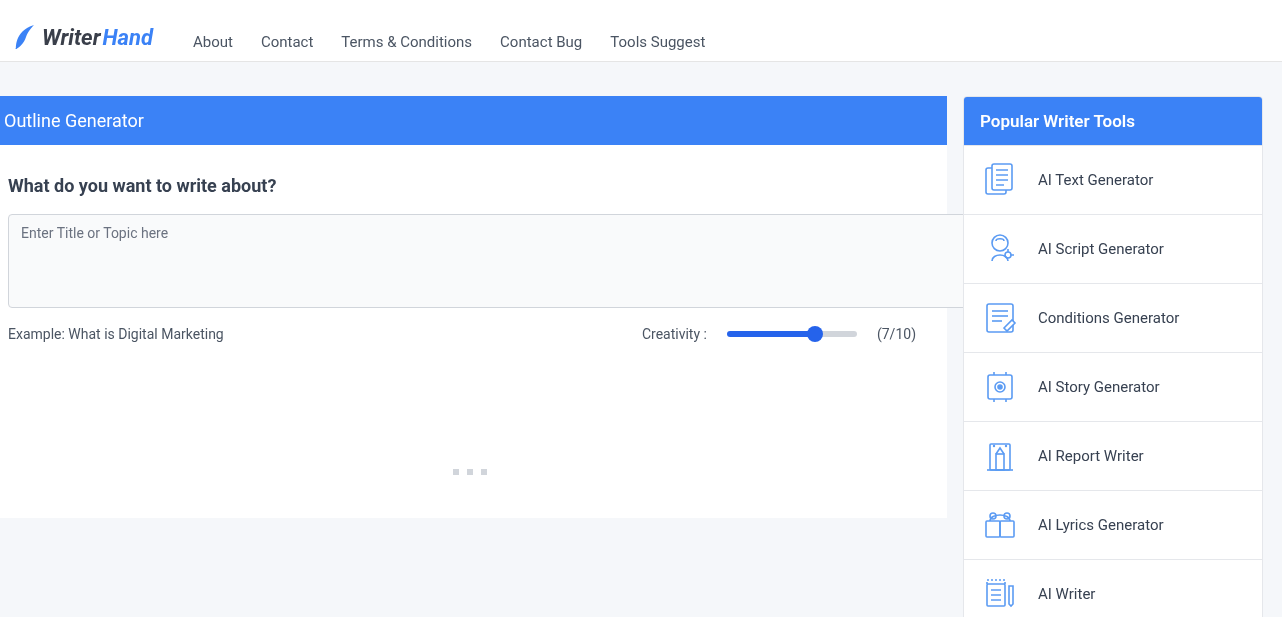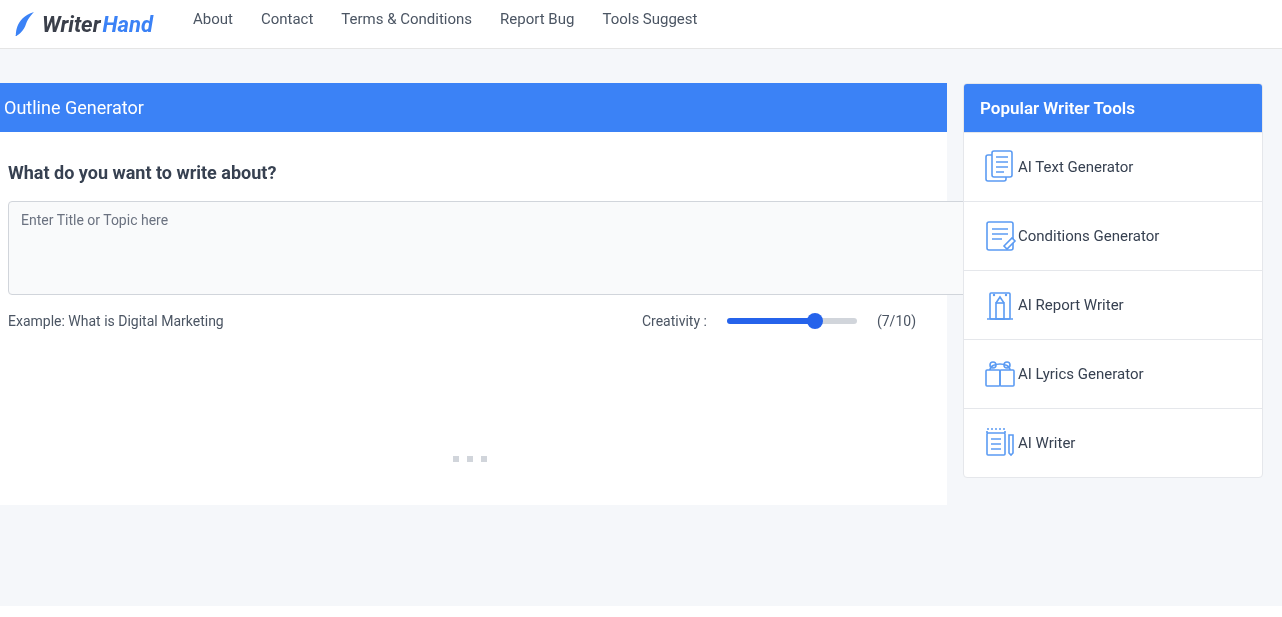--- a/index.html
+++ b/index.html
@@ -5,24 +5,25 @@
   * { box-sizing: border-box; margin: 0; padding: 0; }
   body {
     font-family: -apple-system, BlinkMacSystemFont, "Segoe UI", Roboto, Helvetica, Arial, sans-serif;
     background: #fff;
     color: #333;
     width: 1282px;
   }
   
   .header {
     display: flex;
-    align-items: flex-start;
+    align-items: flex-end;
     padding: 10px 12px;
     border-bottom: 1px solid #e5e5e5;
     background: #fff;
+    margin-top: 13px;
   }
   .logo {
     display: flex;
     align-items: center;
     font-weight: 700;
     font-style: italic;
     font-size: 22px;
     margin-right: 20px;
     cursor: pointer;
   }
@@ -167,20 +168,21 @@
     font-size: 17px;
     font-weight: 600;
     padding: 14px 16px;
   }
   .tool-item {
     display: flex;
     align-items: center;
     padding: 16px 18px;
     border-top: 1px solid #e5e7eb;
     cursor: pointer;
+    gap: 20px;
   }
   .tool-item:first-of-type { border-top: none; }
   .tool-icon {
     width: 36px; height: 36px;
     flex-shrink: 0;
     display: flex;
     align-items: center;
     justify-content: center;
   }
   .tool-label {
@@ -200,21 +202,21 @@
         <path d="M4 26 L10 12" stroke="#3b82f6" stroke-width="1"></path>
       </svg>
     </span>
     <span class="logo-text1">Writer</span>
     <span class="logo-text2">Hand</span>
   </div>
   <nav class="nav">
     <a>About</a>
     <a>Contact</a>
     <a>Terms &amp; Conditions</a>
-    <a>Report Bug</a>
+    <a>Contact Bug</a>
     <a>Tools Suggest</a>
   </nav>
 </div>
 
 <div class="page">
   <div class="content-row">
 
     <div class="main-col">
       <div class="title-bar">Outline Generator</div>
 
@@ -247,34 +249,57 @@
               <rect x="10" y="2" width="20" height="26" rx="2" fill="#fff"></rect>
               <line x1="14" y1="8" x2="26" y2="8"></line>
               <line x1="14" y1="13" x2="26" y2="13"></line>
               <line x1="14" y1="18" x2="26" y2="18"></line>
               <line x1="14" y1="23" x2="22" y2="23"></line>
             </svg>
           </span>
           <span class="tool-label">AI Text Generator</span>
         </div>
 
+        <div class="tool-item">
+          <span class="tool-icon">
+            <svg viewBox="0 0 36 36" width="36" height="36" fill="none" stroke="#5b9bf3" stroke-width="1.6">
+              <circle cx="18" cy="12" r="8"></circle>
+              <path d="M14 10 C14 7 22 7 22 10"></path>
+              <path d="M10 30 C10 22 26 22 26 30"></path>
+              <circle cx="26" cy="24" r="3"></circle>
+              <path d="M26 21 L26 18 M29 24 L32 24"></path>
+            </svg>
+          </span>
+          <span class="tool-label">AI Script Generator</span>
+        </div>
 
         <div class="tool-item">
           <span class="tool-icon">
             <svg viewBox="0 0 36 36" width="36" height="36" fill="none" stroke="#5b9bf3" stroke-width="1.6">
               <rect x="5" y="4" width="26" height="28" rx="2"></rect>
               <line x1="10" y1="11" x2="26" y2="11"></line>
               <line x1="10" y1="16" x2="26" y2="16"></line>
               <line x1="10" y1="21" x2="20" y2="21"></line>
               <path d="M22 28 L30 20 L33 23 L25 31 Z" fill="#fff"></path>
             </svg>
           </span>
           <span class="tool-label">Conditions Generator</span>
         </div>
 
+        <div class="tool-item">
+          <span class="tool-icon">
+            <svg viewBox="0 0 36 36" width="36" height="36" fill="none" stroke="#5b9bf3" stroke-width="1.6">
+              <rect x="6" y="6" width="24" height="24" rx="2"></rect>
+              <circle cx="18" cy="18" r="5"></circle>
+              <circle cx="18" cy="18" r="2" fill="#5b9bf3"></circle>
+              <path d="M12 6 L12 3 M24 6 L24 3 M12 30 L12 33 M24 30 L24 33"></path>
+            </svg>
+          </span>
+          <span class="tool-label">AI Story Generator</span>
+        </div>
 
         <div class="tool-item">
           <span class="tool-icon">
             <svg viewBox="0 0 36 36" width="36" height="36" fill="none" stroke="#5b9bf3" stroke-width="1.6">
               <rect x="8" y="6" width="20" height="26" rx="1"></rect>
               <rect x="14" y="16" width="8" height="16"></rect>
               <path d="M14 16 L18 10 L22 16"></path>
               <line x1="5" y1="32" x2="31" y2="32"></line>
               <circle cx="12" cy="8" r="1.2" fill="#5b9bf3" stroke="none"></circle>
               <circle cx="24" cy="8" r="1.2" fill="#5b9bf3" stroke="none"></circle>

